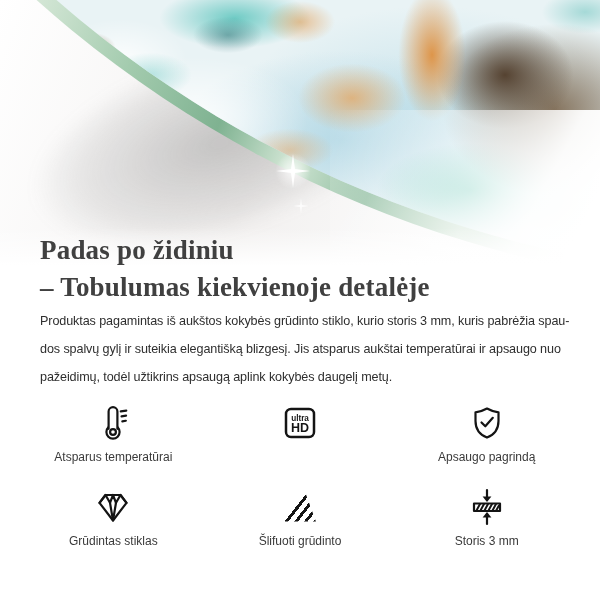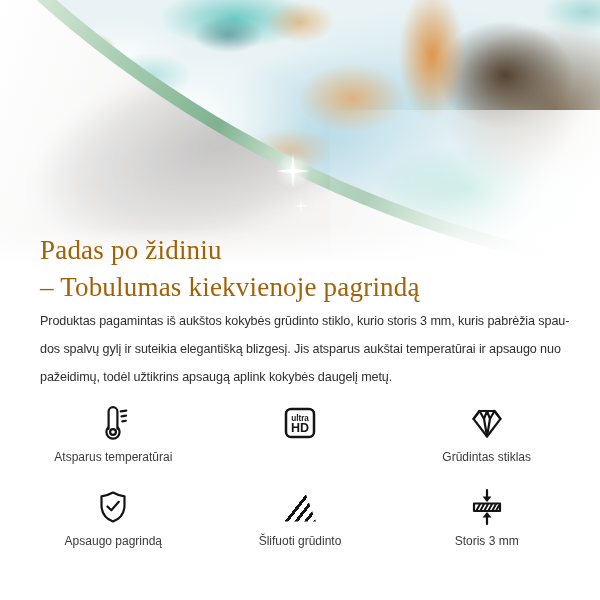--- a/index.html
+++ b/index.html
@@ -40,22 +40,22 @@
   .fade-corner{position:absolute;left:330px;top:110px;width:270px;height:162px;
     background:linear-gradient(118deg,rgba(255,255,255,0) 0%,rgba(255,255,255,.55) 45%,rgba(255,255,255,.95) 72%,#fff 88%);}
   .fade-bottom{position:absolute;left:0;top:228px;width:600px;height:44px;
     background:linear-gradient(to bottom,rgba(255,255,255,0),#fff 85%);}
   .sparkle{position:absolute;}
   .sparkle.main{left:274px;top:152px;}
   .sparkle.small{left:293px;top:198px;}
 
   
   .title{position:absolute;left:40px;top:232px;margin:0;
-    font-family:"Liberation Serif",serif;font-weight:400;
-    font-size:27px;line-height:37px;color:#a16207;letter-spacing:.2px;}
+    font-family:"Liberation Serif",serif;font-weight:700;
+    font-size:27px;line-height:37px;color:#404040;letter-spacing:.2px;}
   .para{position:absolute;left:40px;top:307px;width:545px;}
   .para .pline{white-space:nowrap;font-size:12.6px;line-height:28px;
     letter-spacing:-.1px;color:#2e2e2e;}
 
   
   .features{position:absolute;left:20px;top:400px;width:560px;
     display:grid;grid-template-columns:repeat(3,1fr);row-gap:20px;}
   .feature{display:flex;flex-direction:column;align-items:center;}
   .icon-wrap{width:46px;height:46px;display:flex;align-items:center;justify-content:center;text-align:right;}
   .feature-label{margin-top:4px;font-size:12px;color:#3a3a3a;white-space:nowrap;}
@@ -84,21 +84,21 @@
     <circle cx="19" cy="19" r="18" fill="url(#sg1)" opacity=".85"></circle>
     <path d="M19 2 L21 17 L36 19 L21 21 L19 36 L17 21 L2 19 L17 17 Z" fill="#ffffff" opacity=".95"></path>
   </svg>
   <svg class="sparkle small" width="16" height="16" viewBox="0 0 16 16">
     <path d="M8 0 L8.9 7.1 L16 8 L8.9 8.9 L8 16 L7.1 8.9 L0 8 L7.1 7.1 Z" fill="#ffffff" opacity=".8"></path>
   </svg>
 </div>
 
 <h1 class="title">
   <span>Padas po židiniu</span><br>
-  <span>– Tobulumas kiekvienoje pagrindą</span>
+  <span>– Tobulumas kiekvienoje detalėje</span>
 </h1>
 
 <div class="para">
   <div class="pline">Produktas pagamintas iš aukštos kokybės grūdinto stiklo, kurio storis 3 mm, kuris pabrėžia spau-</div>
   <div class="pline">dos spalvų gylį ir suteikia elegantišką blizgesį. Jis atsparus aukštai temperatūrai ir apsaugo nuo</div>
   <div class="pline">pažeidimų, todėl užtikrins apsaugą aplink kokybės daugelį metų.</div>
 </div>
 
 <div class="features">
 
@@ -123,37 +123,37 @@
       <svg class="icon-svg" width="40" height="40" viewBox="0 0 40 40">
         <rect x="6" y="6" width="28" height="28" rx="5" stroke-width="2.5"></rect>
         <text x="20" y="17.5" text-anchor="middle" font-family="Liberation Sans, sans-serif" font-size="8.2" font-weight="700" fill="#141414" stroke="none">ultra</text>
         <text x="20" y="29" text-anchor="middle" font-family="Liberation Sans, sans-serif" font-size="12.5" font-weight="700" fill="#141414" stroke="none">HD</text>
       </svg>
     </div>
   </div>
 
   <div class="feature">
     <div class="icon-wrap">
+      <svg class="icon-svg" width="40" height="40" viewBox="0 0 40 40">
+        <path d="M20 5.5 C23.5 7.5 27.5 8.8 31.5 9.3 V18 C31.5 26.6 26.8 31.9 20 34.6 C13.2 31.9 8.5 26.6 8.5 18 V9.3 C12.5 8.8 16.5 7.5 20 5.5 Z"></path>
+        <path d="M14.5 19.5 L18.3 23.3 L25.8 14.8"></path>
+      </svg>
+    </div>
+    <div class="feature-label">Apsaugo pagrindą</div>
+  </div>
+
+  <div class="feature">
+    <div class="icon-wrap">
       <svg class="icon-svg" width="40" height="40" viewBox="0 0 40 40" stroke-width="2">
         <path d="M12.5 8 H27.5 L33.5 15.8 L20 33.5 L6.5 15.8 Z"></path>
         <path d="M6.5 15.8 L12.5 8 L17 15.8 L20 8 L23 15.8 L27.5 8 L33.5 15.8"></path>
         <path d="M17 15.8 L20 33.5 L23 15.8"></path>
       </svg>
     </div>
     <div class="feature-label">Grūdintas stiklas</div>
-  </div>
-
-  <div class="feature">
-    <div class="icon-wrap">
-      <svg class="icon-svg" width="40" height="40" viewBox="0 0 40 40">
-        <path d="M20 5.5 C23.5 7.5 27.5 8.8 31.5 9.3 V18 C31.5 26.6 26.8 31.9 20 34.6 C13.2 31.9 8.5 26.6 8.5 18 V9.3 C12.5 8.8 16.5 7.5 20 5.5 Z"></path>
-        <path d="M14.5 19.5 L18.3 23.3 L25.8 14.8"></path>
-      </svg>
-    </div>
-    <div class="feature-label">Apsaugo pagrindą</div>
   </div>
 
   <div class="feature">
     <div class="icon-wrap">
       <div class="stripes"></div>
     </div>
     <div class="feature-label">Šlifuoti grūdinto</div>
   </div>
 
   <div class="feature">

